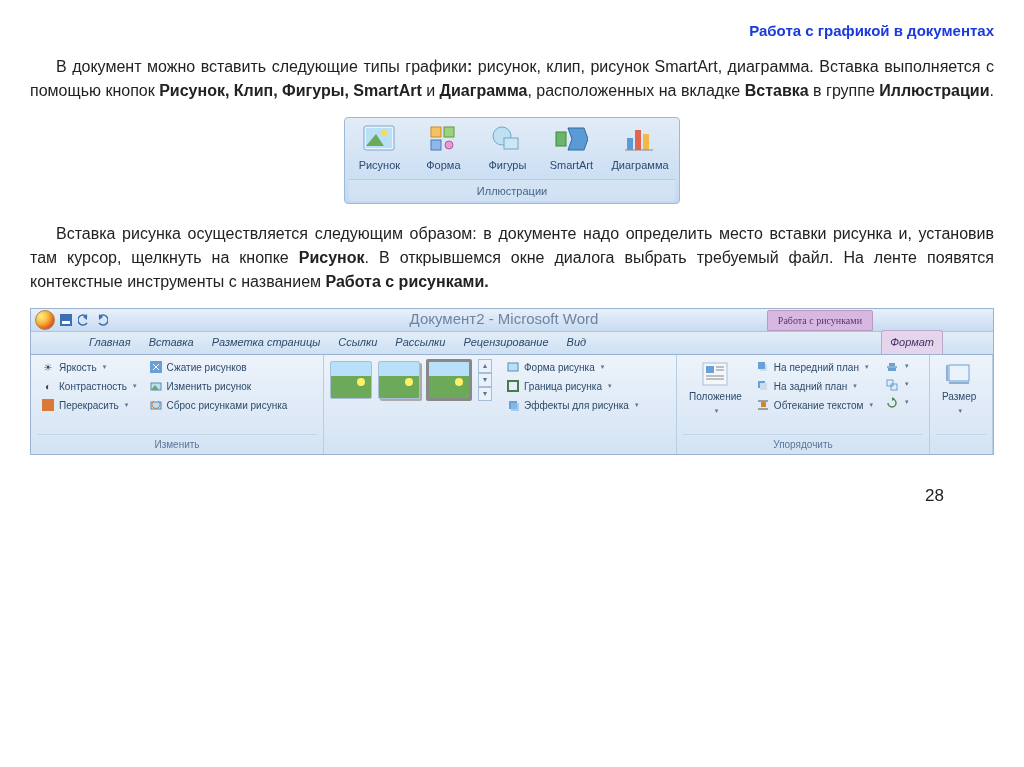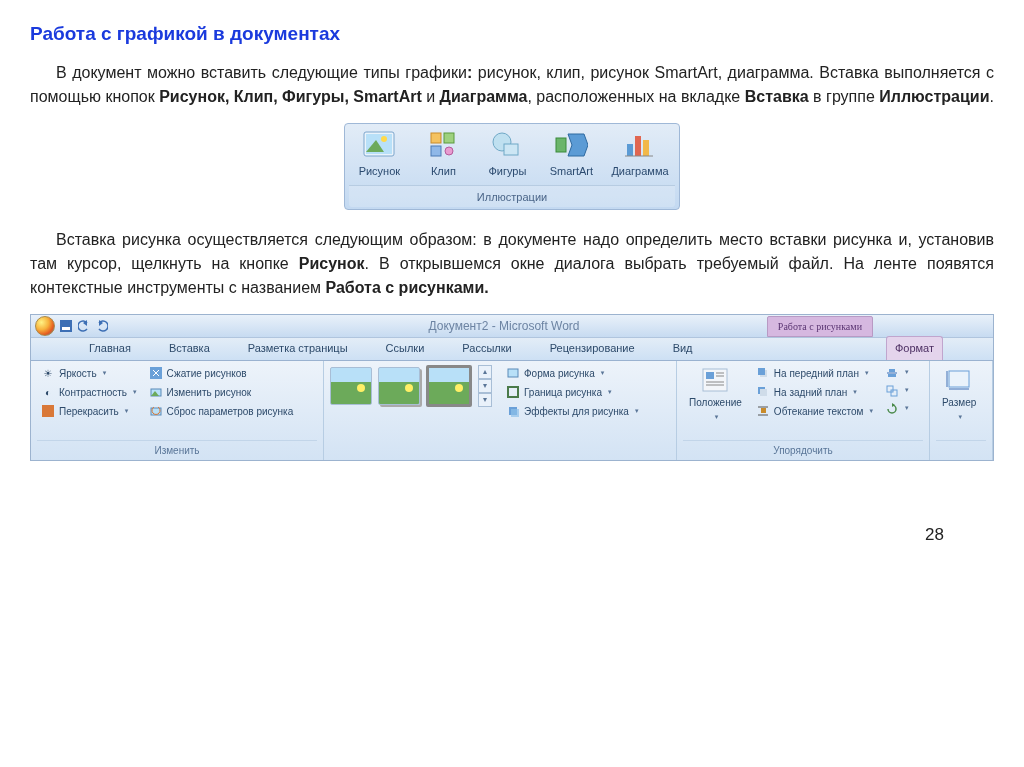--- a/index.html
+++ b/index.html
@@ -9,22 +9,22 @@
     color: #222;
     background: #fff;
     width: 1024px;
     padding: 20px 30px;
     box-sizing: border-box;
     line-height: 1.5;
   }
   .doc-title {
     color: #1a3add;
     font-weight: bold;
-    text-align: left;
-    font-size: 19px;
+    text-align: right;
+    font-size: 15px;
     margin-bottom: 12px;
   }
   .para {
     text-align: justify;
     margin-bottom: 8px;
     text-indent: 26px;
   }
   .centered {
     text-align: center;
     margin: 14px 0 18px;
@@ -95,31 +95,32 @@
   }
   .office-btn {
     width: 18px; height: 18px;
     border-radius: 50%;
     background: radial-gradient(circle at 30% 30%, #fff285, #f7b33d 40%, #e55b1f 70%, #3a73c2 100%);
     border: 1px solid #a88a4a;
     margin-right: 4px;
   }
   .qat { display:flex; gap:4px; align-items:center; }
   .qat .qicon { width:14px; height:14px; display:flex; align-items:center; justify-content:center; }
-  .ww-title { position:absolute; left:0; right:16px; text-align:center; color:#6d84a3; font-size:12px; pointer-events:none; }
+  .ww-title { position:absolute; left:0; right:16px; text-align:center; color:#6d84a3; font-size:15px; pointer-events:none; }
   .ww-ctxtitle { position:absolute; right:120px; top:1px; background:#d6b8e0; padding:2px 10px; color:#5a3472; font-size:10px; border:1px solid #b89ac4; border-radius:2px 2px 0 0;font-family:Liberation Serif, serif;}
   .ww-tabs {
     display:flex;
     align-items:flex-end;
     background:linear-gradient(to bottom,#e3edf7,#cde0f4);
     border-bottom:1px solid #9ab2d0;
     padding:0 50px;
     height:22px;
-    gap:22px;
+    gap:2px;
     position: relative;
+    font-style: italic;
   }
   .ww-tab { color:#2d4a6a; font-size:11px; padding:3px 8px; cursor:pointer; }
   .ww-tab.active {
     background:#f2f6fb;
     border:1px solid #9ab2d0;
     border-bottom:none;
     border-radius:3px 3px 0 0;
     color:#3758a6;
   }
   .ww-tab.ctx {
@@ -179,21 +180,20 @@
   .big-btn {
     display:flex; flex-direction:column; align-items:center; gap:2px;
     padding:2px 6px; font-size:10px; color:#2d4a6a; cursor:pointer;
     border-radius:3px;
   }
   .big-ico { width:28px; height:26px; display:flex; align-items:center; justify-content:center; }
   .page-num {
     text-align: right;
     padding: 28px 50px 10px 0;
     font-size: 17px;
-    margin-top: 33px;
   }
 </style>
 </head>
 <body>
 
 <div class="doc-title">Работа с графикой в документах</div>
 
 <div class="para">В документ можно вставить следующие типы графики<b>:</b> рисунок, клип, рисунок SmartArt, диаграмма. Вставка выполняется с помощью кнопок <b>Рисунок, Клип, Фигуры, SmartArt</b> и <b>Диаграмма</b>, расположенных на вкладке <b>Вставка</b> в группе <b>Иллюстрации</b>.</div>
 
 <div class="centered">
@@ -212,21 +212,21 @@
       </div>
       <div class="rg-item">
         <span class="rg-icon">
           <svg width="34" height="30" viewBox="0 0 34 30">
               <rect x="5" y="3" width="10" height="10" fill="#f4c260" stroke="#c98b2a"></rect>
               <rect x="18" y="3" width="10" height="10" fill="#9ed17e" stroke="#5a9a3c"></rect>
               <rect x="5" y="16" width="10" height="10" fill="#8fb8e8" stroke="#4b7bb5"></rect>
               <circle cx="23" cy="21" r="4" fill="#e89bd0" stroke="#b55a9a"></circle>
             </svg>
         </span>
-        <span class="rg-label">Клип</span>
+        <span class="rg-label">Форма</span>
       </div>
       <div class="rg-item">
         <span class="rg-icon">
           <svg width="34" height="30" viewBox="0 0 34 30">
               <ellipse cx="12" cy="12" rx="9" ry="9" fill="#bfe0f0" stroke="#6fa8c6"></ellipse>
               <rect x="14" y="14" width="14" height="11" fill="#cce6f4" stroke="#6fa8c6"></rect>
             </svg>
         </span>
         <span class="rg-label">Фигуры</span>
       </div>
@@ -337,21 +337,21 @@
               </span>
               <span>Изменить рисунок</span>
             </div>
           <div class="ww-btn">
               <span class="mini-icon">
                 <svg width="12" height="12">
                   <rect x="1" y="3" width="10" height="7" fill="#b8e0f8" stroke="#5a8ab8"></rect>
                   <path d="M8 2 A4 4 0 1 1 4 2" fill="none" stroke="#d97838"></path>
                 </svg>
               </span>
-              <span>Сброс параметров рисунка</span>
+              <span>Сброс рисунками рисунка</span>
             </div>
         </div>
       </div>
       <div class="ww-group-label">Изменить</div>
     </div>
 
     <div class="ww-group" style="flex:1">
       <div class="ww-ctrls">
         <div class="style-gallery">
           <div class="style-thumb"></div>

